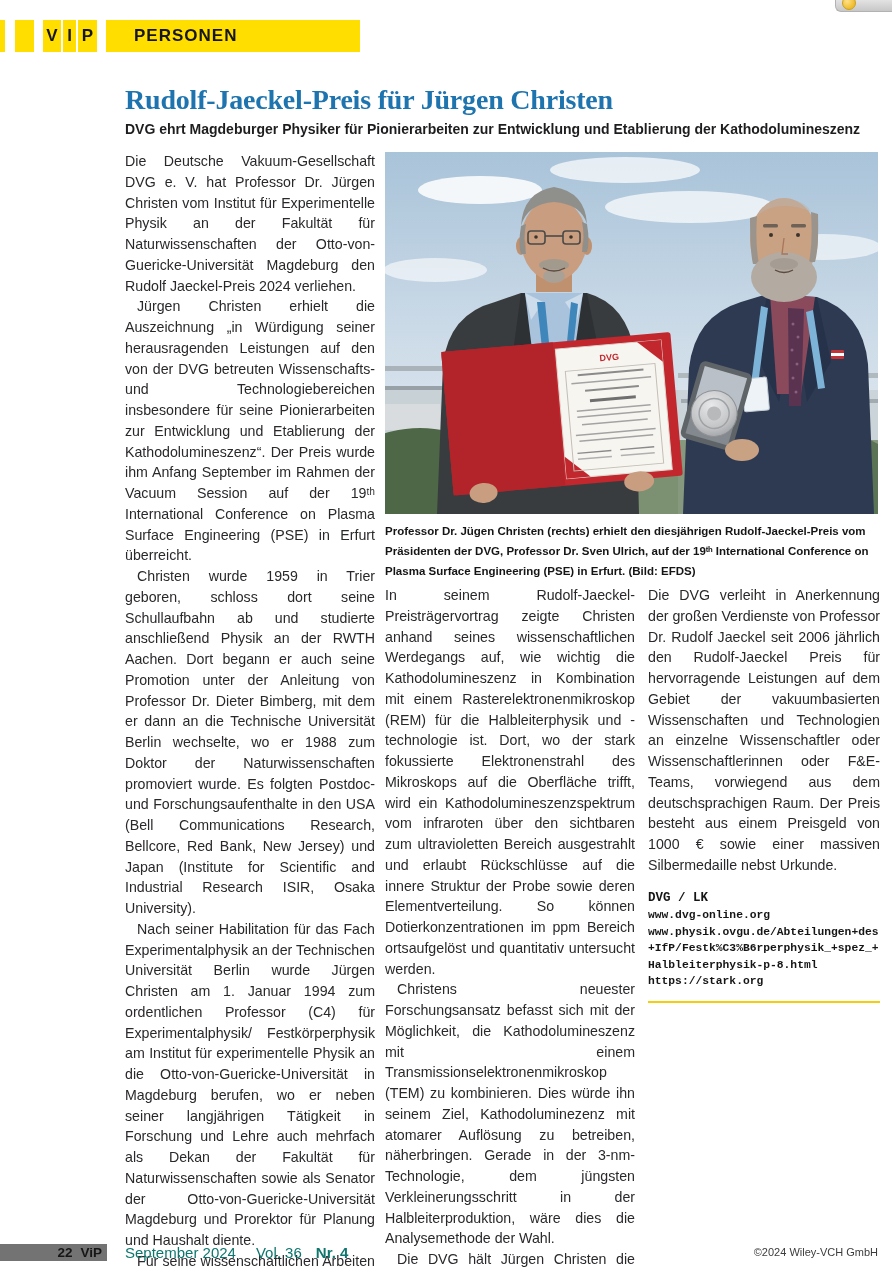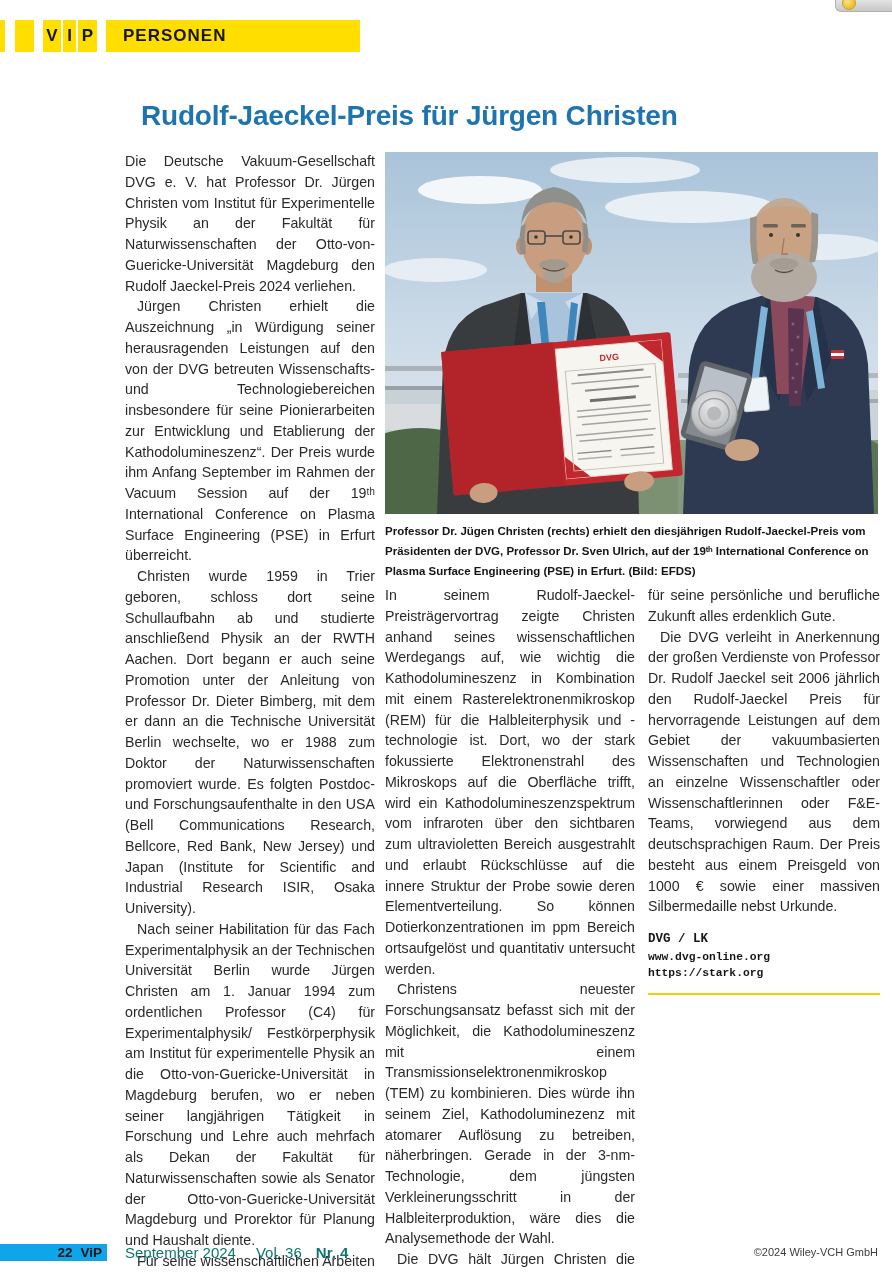--- a/index.html
+++ b/index.html
@@ -16,21 +16,21 @@
   
   .kicker{position:absolute;top:20px;left:0;height:32px;}
   .ksq{position:absolute;top:0;height:32px;background:#ffde00;display:flex;align-items:center;justify-content:center;
        font-weight:bold;font-size:17px;color:#161616;}
   .ksq.cut{left:0;width:5px;}
   .ksq.blank{left:15px;width:19px;}
   .ksq.v{left:43px;width:18px;}
   .ksq.i{left:63px;width:13px;}
   .ksq.p{left:78px;width:19px;}
   .kbar{position:absolute;top:0;left:106px;width:254px;height:32px;background:#ffde00;
-        display:flex;align-items:center;font-weight:bold;font-size:17px;letter-spacing:1px;color:#161616;padding-left:17px;box-sizing:border-box;}
+        display:flex;align-items:center;font-weight:bold;font-size:17px;letter-spacing:1px;color:#161616;padding-left:28px;box-sizing:border-box;}
 
   .title{position:absolute;left:125px;top:84px;width:740px;font-size:28px;font-weight:bold;color:#1e74ae;letter-spacing:-0.2px;}
   .subtitle{position:absolute;left:125px;top:121px;width:755px;font-size:14px;font-weight:bold;color:#1d1d1f;}
 
   .textcol{position:absolute;font-size:14.2px;line-height:20.75px;text-align:justify;
            hyphens:auto;-webkit-hyphens:auto;overflow-wrap:break-word;color:#2a282b;}
   .textcol p{margin:0;}
   .textcol p + p{text-indent:12px;}
   .col1{left:125px;top:151px;width:250px;}
   .col2{left:385px;top:585px;width:250px;}
@@ -38,21 +38,21 @@
 
   .photo{position:absolute;left:385px;top:152px;width:493px;height:362px;overflow:hidden;background:#bcd0e0;}
   .caption{position:absolute;left:385px;top:521px;width:493px;font-size:11.5px;font-weight:bold;line-height:20px;color:#151515;}
 
   .infoblock{margin-top:14px;font-weight:bold;font-size:11.3px;line-height:16.5px;color:#151515;text-align:left;font-family:Liberation Mono, monospace;}
   .infoblock .byline{font-size:12.5px;margin-bottom:1px;}
   .link-line{word-break:break-all;}
   .yellow-rule{margin-top:11px;border:none;border-top:2px solid #f2ce0d;width:100%;}
 
   
-  .footer-band{position:absolute;left:0;top:1244px;width:107px;height:17px;background:#0ea5e9;
+  .footer-band{position:absolute;left:0;top:1244px;width:107px;height:17px;background:#737373;
                display:flex;align-items:center;justify-content:flex-end;padding-right:5px;box-sizing:border-box;
                font-weight:bold;font-size:13.5px;color:#161616;}
   .footer-band .pnum{margin-right:8px;}
   .footer-date{position:absolute;left:125px;top:1244px;height:17px;display:flex;align-items:center;
                font-size:15px;color:#0f766e;}
   .footer-date span{margin-right:0;}
   .footer-date .gap1{margin-left:20px;}
   .footer-date .gap2{margin-left:14px;font-weight:bold;}
   .copyright{position:absolute;right:14px;top:1246px;font-size:11px;color:#3c3c3c;}
 </style>
@@ -75,21 +75,22 @@
         <span>I</span>
       </div>
     <div class="ksq p">
         <span>P</span>
       </div>
     <div class="kbar">
         <span>PERSONEN</span>
       </div>
   </div>
 
-  <h1 class="title" style="margin:16px;">Rudolf-Jaeckel-Preis für Jürgen Christen</h1>
+  <h1 class="title" style="margin:0;font-family:Liberation Serif, serif;">Rudolf-Jaeckel-Preis für Jürgen Christen</h1>
+  <div class="subtitle">DVG ehrt Magdeburger Physiker für Pionierarbeiten zur Entwicklung und Etablierung der Kathodolumineszenz</div>
 
   <div class="textcol col1">
       <p>Die Deutsche Vakuum-Gesellschaft DVG e. V. hat Professor Dr. Jürgen Christen vom Institut für Experimentelle Physik an der Fakultät für Naturwissenschaften der Otto-von-Guericke-Universität Magdeburg den Rudolf Jaeckel-Preis 2024 verliehen.</p>
       <p>Jürgen Christen erhielt die Auszeichnung „in Würdigung seiner herausragenden Leistungen auf den von der DVG betreuten Wissenschafts- und Technologiebereichen insbesondere für seine Pionierarbeiten zur Entwicklung und Etablierung der Kathodolumineszenz“. Der Preis wurde ihm Anfang September im Rahmen der Vacuum Session auf der 19ᵗʰ International Conference on Plasma Surface Engineering (PSE) in Erfurt überreicht.</p>
       <p>Christen wurde 1959 in Trier geboren, schloss dort seine Schullaufbahn ab und studierte anschließend Physik an der RWTH Aachen. Dort begann er auch seine Promotion unter der Anleitung von Professor Dr. Dieter Bimberg, mit dem er dann an die Technische Universität Berlin wechselte, wo er 1988 zum Doktor der Naturwissenschaften promoviert wurde. Es folgten Postdoc- und Forschungsaufenthalte in den USA (Bell Communications Research, Bellcore, Red Bank, New Jersey)  und Japan (Institute for Scientific and Industrial Research ISIR, Osaka University).</p>
       <p>Nach seiner Habilitation für das Fach Experimentalphysik an der Technischen Universität Berlin wurde Jürgen Christen am 1. Januar 1994 zum ordentlichen Professor (C4) für Experimentalphysik/ Festkörperphysik am Institut für experimentelle Physik an die Otto-von-Guericke-Universität in Magdeburg berufen, wo er neben seiner langjährigen Tätigkeit in Forschung und Lehre auch mehrfach als Dekan der Fakultät für Naturwissenschaften sowie als Senator der Otto-von-Guericke-Universität Magdeburg und Prorektor für Planung und Haushalt diente.</p>
       <p>Für seine wissenschaftlichen Arbeiten wurde Jürgen Christen bereits mehrfach ausgezeichnt:1989 mit dem Carl Ramsauer Preis der AEG, 1989 mit dem Oyo Buturi Preis der Japanese Society of Applied Physics sowie 2009 mit dem Otto-von-Guericke Forschungspreis.</p>
     </div>
 
   <div class="photo">
@@ -237,27 +238,27 @@
   <div class="caption">Professor Dr. Jügen Christen (rechts) erhielt den diesjährigen Rudolf-Jaeckel-Preis vom Präsidenten der DVG, Professor Dr. Sven Ulrich, auf der 19ᵗʰ International Conference on Plasma Surface Engineering (PSE) in Erfurt.  (Bild: EFDS)</div>
 
   <div class="textcol col2">
       <p>In seinem Rudolf-Jaeckel-Preisträgervortrag zeigte Christen anhand seines wissenschaftlichen Werdegangs auf, wie wichtig die Kathodolumineszenz in Kombination mit einem Rasterelektronenmikroskop (REM) für die Halbleiterphysik und -technologie ist. Dort, wo der stark fokussierte Elektronenstrahl des Mikroskops auf die Oberfläche trifft, wird ein Kathodolumineszenzspektrum vom infraroten über den sichtbaren zum ultravioletten Bereich ausgestrahlt und erlaubt Rückschlüsse auf die innere Struktur der Probe sowie deren Elementverteilung. So können Dotierkonzentrationen im ppm Bereich ortsaufgelöst und quantitativ untersucht werden.</p>
       <p>Christens neuester Forschungsansatz befasst sich mit der Möglichkeit, die Kathodolumineszenz mit einem Transmissionselektronenmikroskop (TEM) zu kombinieren. Dies würde ihn seinem Ziel, Kathodoluminezenz mit atomarer Auflösung zu betreiben, näherbringen. Gerade in der 3-nm-Technologie, dem jüngsten Verkleinerungsschritt in der Halbleiterproduktion, wäre dies die Analysemethode der Wahl.</p>
       <p>Die DVG hält Jürgen Christen die Daumen, dass er für diese aktuellen Forschungsvorhaben angemessene Förderung erhalten wird, und wünscht ihm</p>
     </div>
 
   <div class="textcol col3">
     <div>
-        <p>für seine persönliche und berufliche Zukunft alles erdenklich Gute.</p>
         <p>Die DVG verleiht in Anerkennung der großen Verdienste von Professor Dr. Rudolf Jaeckel seit 2006 jährlich den Rudolf-Jaeckel Preis für hervorragende Leistungen auf dem Gebiet der vakuumbasierten Wissenschaften und Technologien an einzelne Wissenschaftler oder Wissenschaftlerinnen oder F&amp;E-Teams, vorwiegend aus dem deutschsprachigen Raum. Der Preis besteht aus einem Preisgeld von 1000 € sowie einer massiven Silbermedaille nebst Urkunde.</p>
       </div>
     <div class="infoblock">
       <div class="byline">DVG / LK</div>
       <div>
           <div class="link-line">www.dvg-online.org</div>
+          <div class="link-line">www.physik.ovgu.de/Abteilungen+des+IfP/Festk%C3%B6rperphysik_+spez_+Halbleiterphysik-p-8.html</div>
           <div class="link-line">https://stark.org</div>
         </div>
       <hr class="yellow-rule">
     </div>
   </div>
 
   <div class="footer-band">
     <span class="pnum">22</span>
     <span>ViP</span>
   </div>

